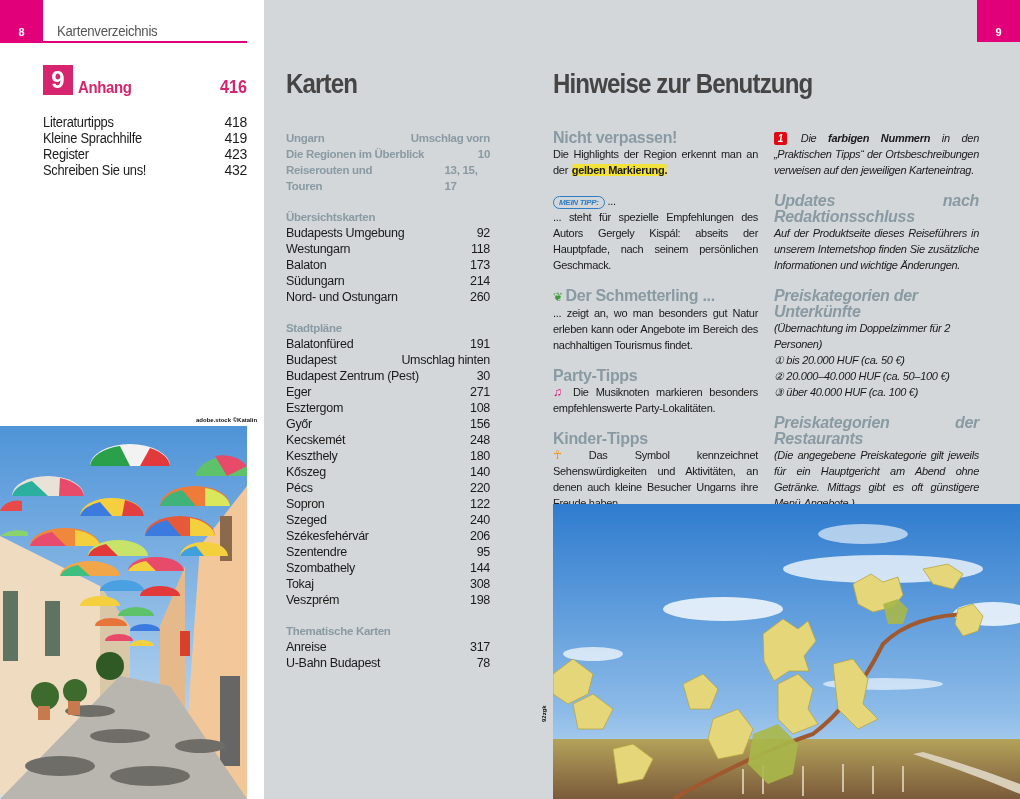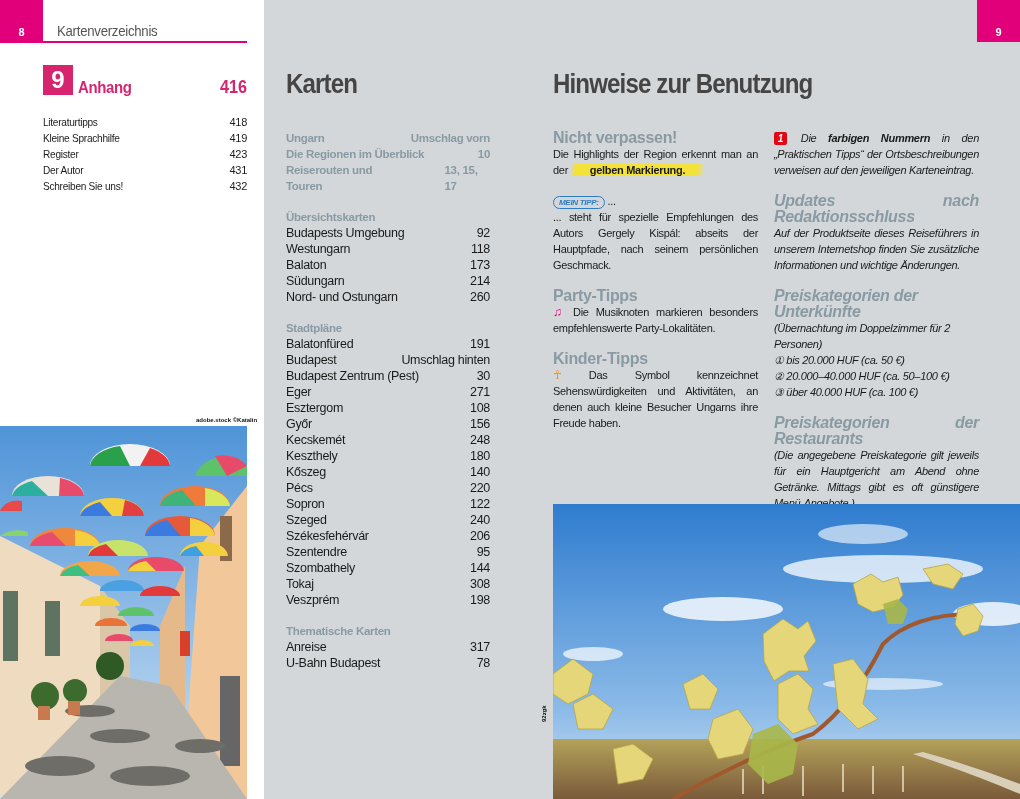--- a/index.html
+++ b/index.html
@@ -12,21 +12,21 @@
   .folio-num-left { position: absolute; left: 0; bottom: 4px; width: 43px; text-align: center; color: #fff; font-size: 11px; font-weight: bold; font-family: "Liberation Sans", sans-serif; }
   .running-head { position: absolute; left: 57px; top: 22px; font-size: 15px; color: #555; letter-spacing: -0.3px; transform: scaleX(0.88); transform-origin: left; }
   .running-rule { position: absolute; left: 0; top: 41px; width: 247px; height: 2px; background: #e2007a; }
 
   .chapter-block { position: absolute; left: 43px; top: 65px; width: 204px; }
   .chapter-badge { position: absolute; left: 0; top: 0; width: 30px; height: 30px; background: #d6246e; color: #fff; font-size: 24px; font-weight: bold; text-align: center; line-height: 30px; }
   .chapter-title { position: absolute; left: 35px; top: 13px; color: #d6246e; font-size: 17px; font-weight: bold; letter-spacing: -0.4px; transform: scaleX(0.88); transform-origin: left; }
   .chapter-page { position: absolute; right: 0; top: 12px; color: #d6246e; font-size: 18px; font-weight: bold; transform: scaleX(0.9); transform-origin: right; }
 
   .toc-list { position: absolute; left: 43px; top: 114px; width: 204px; }
-  .toc-row { display: flex; justify-content: space-between; font-size: 11px; line-height: 16px; letter-spacing: -0.3px; }
+  .toc-row { display: flex; justify-content: space-between; font-size: 14px; line-height: 16px; letter-spacing: -0.3px; }
   .toc-row span:first-child { transform: scaleX(0.92); transform-origin: left; display: inline-block; }
 
   .captions { position: absolute; left: 43px; top: 336px; width: 204px; color: #6f6f6f; font-size: 11px; line-height: 16px; letter-spacing: -0.3px; }
   .caption { margin-bottom: 10px; }
   .caption .ref-icon { display: inline-block; width: 10px; height: 10px; border: 1px solid #777; font-size: 8px; line-height: 8px; text-align: center; vertical-align: -1px; margin-right: 4px; color: #555; }
 
   .photo-credit-left { position: absolute; left: 196px; top: 417px; font-size: 6px; color: #111; font-weight: bold; }
   .photo-left { position: absolute; left: 0; top: 426px; width: 247px; height: 373px; overflow: hidden; }
 
   
@@ -37,21 +37,21 @@
   .karten-list { position: absolute; left: 286px; top: 130px; width: 204px; }
   .k-row { display: flex; justify-content: space-between; font-size: 12.5px; line-height: 16px; letter-spacing: -0.3px; color: #1a1a1a; gap: 40px; }
   .k-row.muted { color: #8a9aa3; font-weight: bold; font-size: 11.5px; }
   .k-heading { color: #8a9aa3; font-weight: bold; font-size: 11.5px; line-height: 16px; margin-top: 15px; letter-spacing: -0.3px; }
 
   .hint-col { position: absolute; width: 205px; font-size: 11px; line-height: 16px; letter-spacing: -0.3px; color: #1a1a1a; text-align: justify; }
   .hint-col.c1 { left: 553px; top: 130px; }
   .hint-col.c2 { left: 774px; top: 130px; font-style: italic; }
   .hint-block { margin-bottom: 15px; }
   .hint-head { color: #8a9aa3; font-weight: bold; font-size: 16px; }
-  .mark-yellow { background: linear-gradient(100deg, transparent 0%, #f3e23a 4%, #f3e23a 94%, transparent 100%); font-weight: bold; padding: 0 19px; }
+  .mark-yellow { background: linear-gradient(100deg, transparent 0%, #f3e23a 4%, #f3e23a 94%, transparent 100%); font-weight: bold; padding: 0 1px; }
   .mein-tipp { display: inline-block; border: 1.5px solid #2e7cc4; border-radius: 10px; color: #2e7cc4; font-size: 8px; font-style: italic; font-weight: bold; padding: 0 5px; line-height: 11px; }
   .num-badge { display: inline-block; background: #e30613; color: #fff; font-weight: bold; font-size: 10px; width: 13px; height: 13px; line-height: 13px; text-align: center; border-radius: 2px; margin-right: 2px; }
   .icon-green { color: #3f9b3a; font-size: 12px; }
   .icon-orange { color: #f29100; font-size: 12px; }
   .icon-pink { color: #e2007a; font-size: 12px; }
 
   .folio-tab-right { position: absolute; right: 0; top: 0; width: 43px; height: 42px; background: #e2007a; }
   .folio-num-right { position: absolute; left: 0; bottom: 4px; width: 43px; text-align: center; color: #fff; font-size: 11px; font-weight: bold; }
 
   .photo-right { position: absolute; left: 553px; top: 504px; width: 467px; height: 295px; overflow: hidden; }
@@ -78,24 +78,20 @@
         <span>Literaturtipps</span>
         <span>418</span>
       </div>
     <div class="toc-row">
         <span>Kleine Sprachhilfe</span>
         <span>419</span>
       </div>
     <div class="toc-row">
         <span>Register</span>
         <span>423</span>
-      </div>
-    <div class="toc-row">
-        <span>Der Autor</span>
-        <span>431</span>
       </div>
     <div class="toc-row">
         <span>Schreiben Sie uns!</span>
         <span>432</span>
       </div>
   </div>
 
   <div class="captions">
   </div>
 
@@ -300,20 +296,25 @@
 <div class="hint-col c1">
   <div class="hint-block">
     <div class="hint-head">Nicht verpassen!</div>
     <span>Die Highlights der Region erkennt man an der</span>
     <span class="mark-yellow">gelben Markierung.</span>
   </div>
   <div class="hint-block">
     <span class="mein-tipp">MEIN TIPP:</span>
     <span>...</span><br>
     <span>... steht für spezielle Empfehlungen des Autors Gergely Kispál: abseits der Hauptpfade, nach seinem persönlichen Geschmack.</span>
+  </div>
+  <div class="hint-block">
+    <span class="icon-green">❦</span>
+    <span class="hint-head">Der Schmetterling ...</span><br>
+    <span>... zeigt an, wo man besonders gut Natur erleben kann oder Angebote im Bereich des nachhaltigen Tourismus findet.</span>
   </div>
   <div class="hint-block">
     <div class="hint-head">Party-Tipps</div>
     <span class="icon-pink">♫</span>
     <span>Die Musiknoten markieren besonders empfehlenswerte Party-Lokalitäten.</span>
   </div>
   <div class="hint-block">
     <div class="hint-head">Kinder-Tipps</div>
     <span class="icon-orange">☥</span>
     <span>Das Symbol kennzeichnet Sehenswürdigkeiten und Aktivitäten, an denen auch kleine Besucher Ungarns ihre Freude haben.</span>

